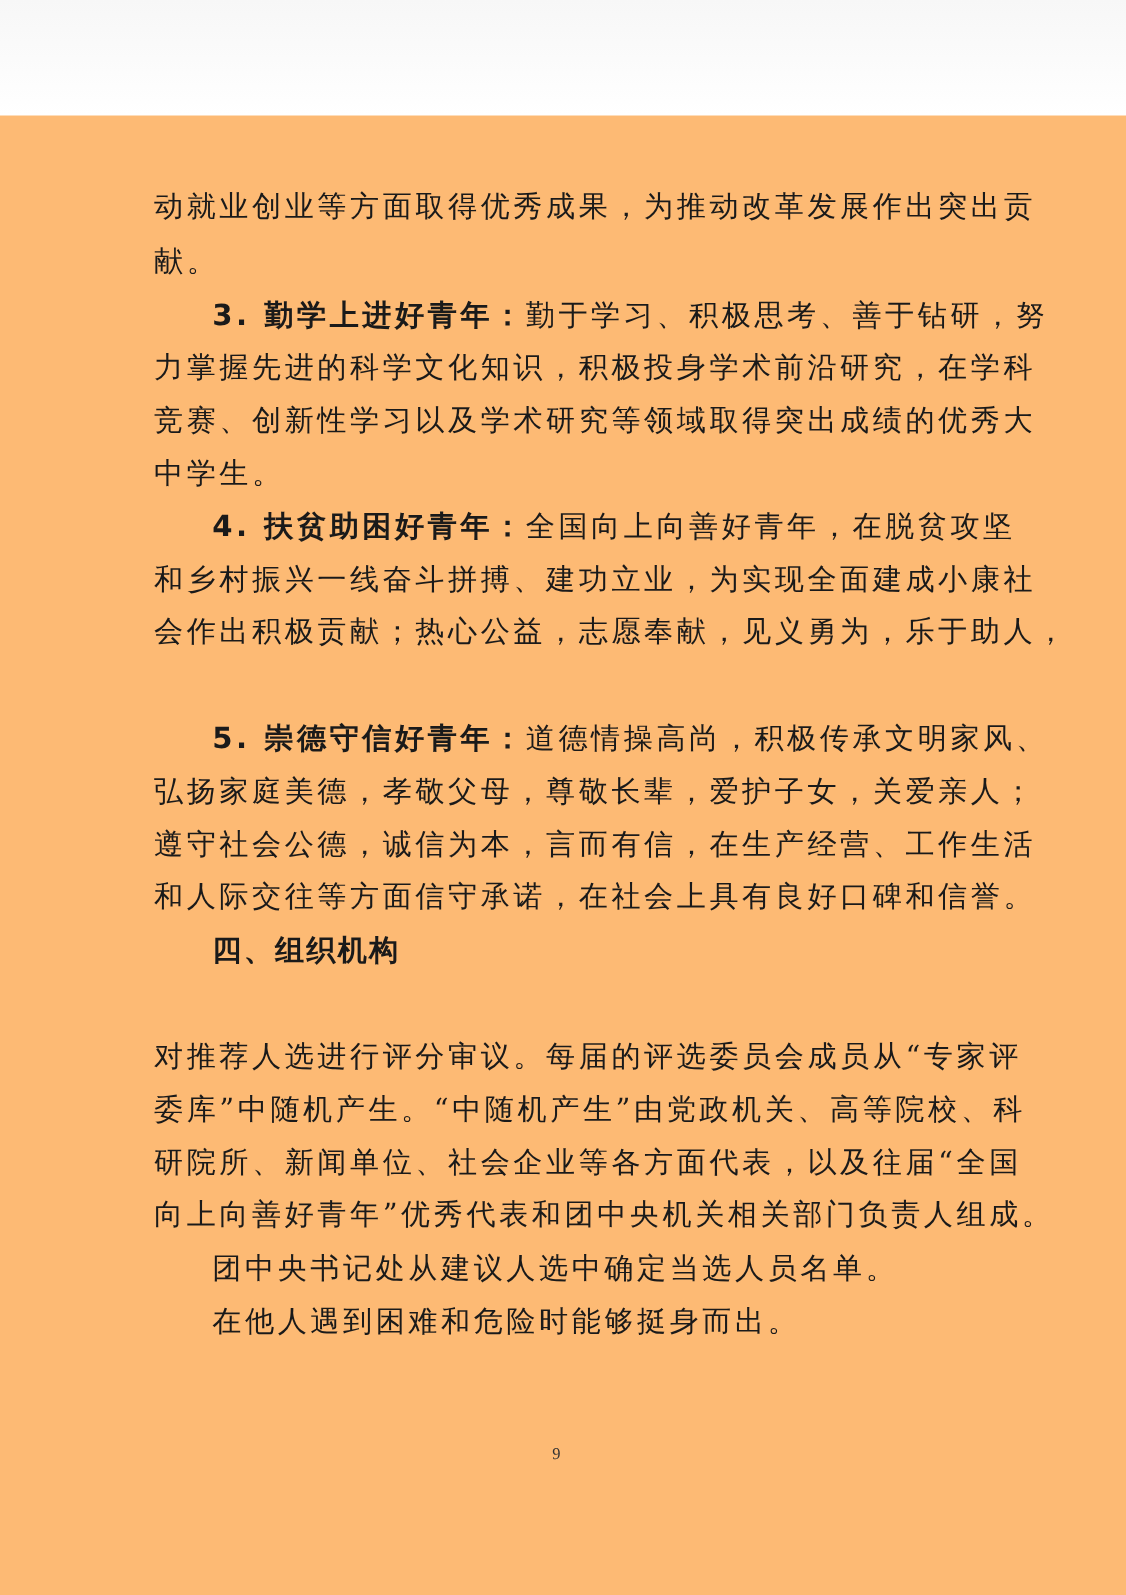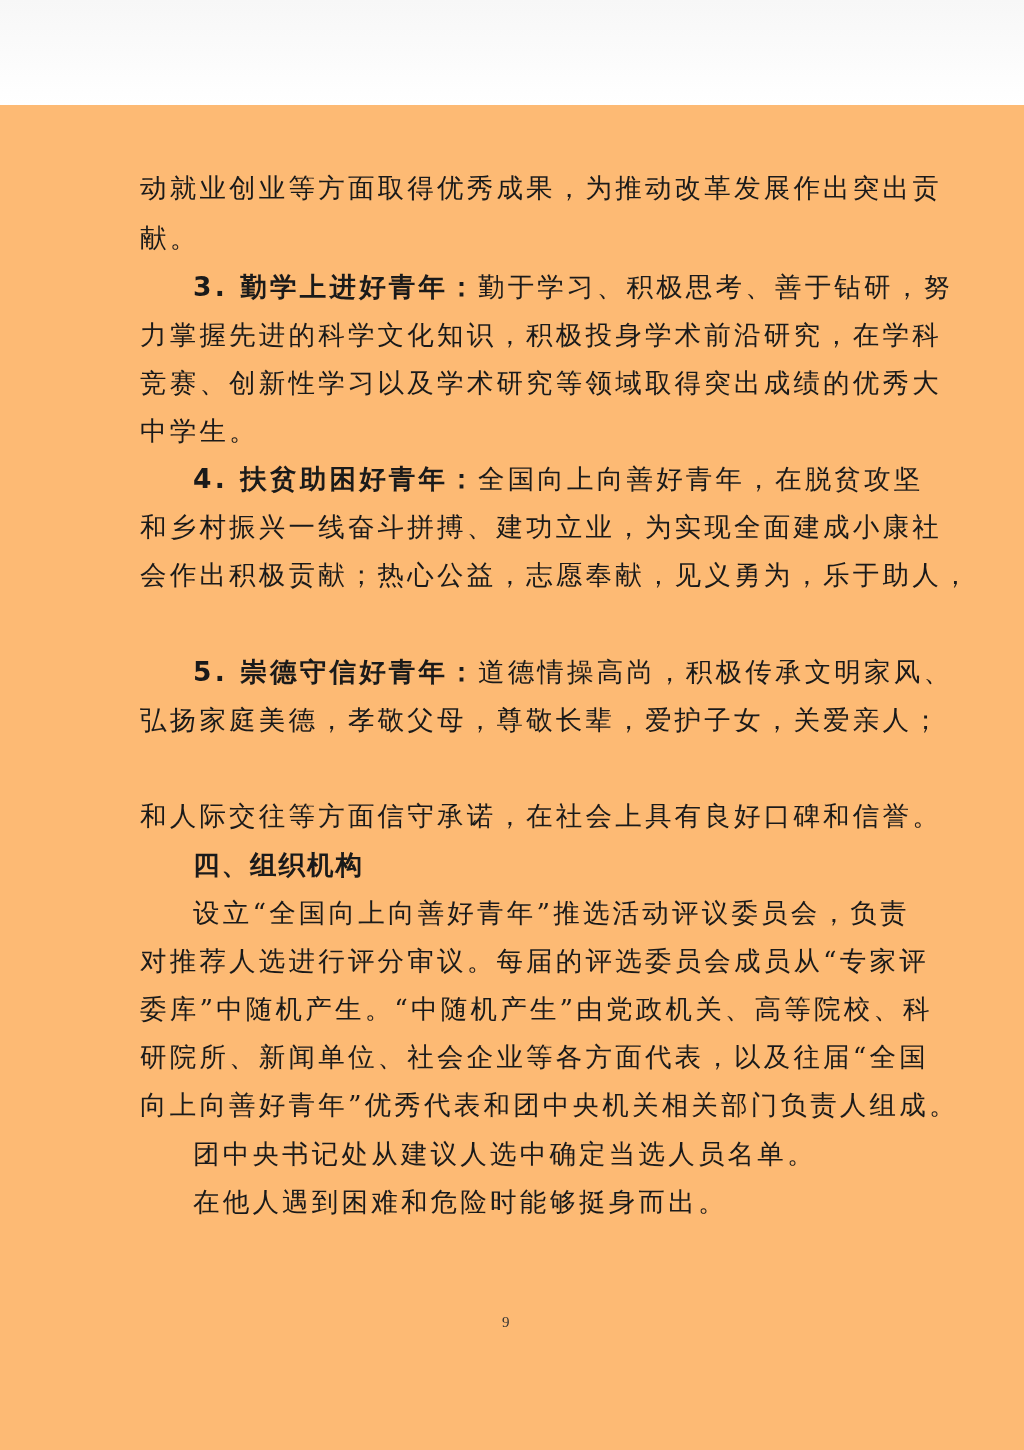--- a/index.html
+++ b/index.html
@@ -35,25 +35,25 @@
   <div class="line indent" style="top:459px">
     <span class="bold">4. 扶贫助困好青年：</span><span>全国向上向善好青年，在脱贫攻坚</span>
   </div>
   <div class="line" style="top:507px">和乡村振兴一线奋斗拼搏、建功立业，为实现全面建成小康社</div>
   <div class="line" style="top:555px">会作出积极贡献；热心公益，志愿奉献，见义勇为，乐于助人，</div>
 
   <div class="line indent" style="top:652px">
     <span class="bold">5. 崇德守信好青年：</span><span>道德情操高尚，积极传承文明家风、</span>
   </div>
   <div class="line" style="top:700px">弘扬家庭美德，孝敬父母，尊敬长辈，爱护子女，关爱亲人；</div>
+  <div class="line" style="top:748px">遵守社会公德，诚信为本，言而有信，在生产经营、工作生活</div>
   <div class="line" style="top:796px">和人际交往等方面信守承诺，在社会上具有良好口碑和信誉。</div>
 
   <div class="line indent heading" style="top:845px">四、组织机构</div>
 
-  <div class="line indent" style="top:893px">设立“全国向上向善好青年”推选活动评议委员会，负责</div>
   <div class="line" style="top:941px">对推荐人选进行评分审议。每届的评选委员会成员从“专家评</div>
   <div class="line" style="top:989px">委库”中随机产生。“中随机产生”由党政机关、高等院校、科</div>
   <div class="line" style="top:1037px">研院所、新闻单位、社会企业等各方面代表，以及往届“全国</div>
   <div class="line" style="top:1085px">向上向善好青年”优秀代表和团中央机关相关部门负责人组成。</div>
 
   <div class="line indent" style="top:1134px">团中央书记处从建议人选中确定当选人员名单。</div>
   <div class="line indent" style="top:1182px">在他人遇到困难和危险时能够挺身而出。</div>
 
   <div class="page-number">9</div>
 </div>

